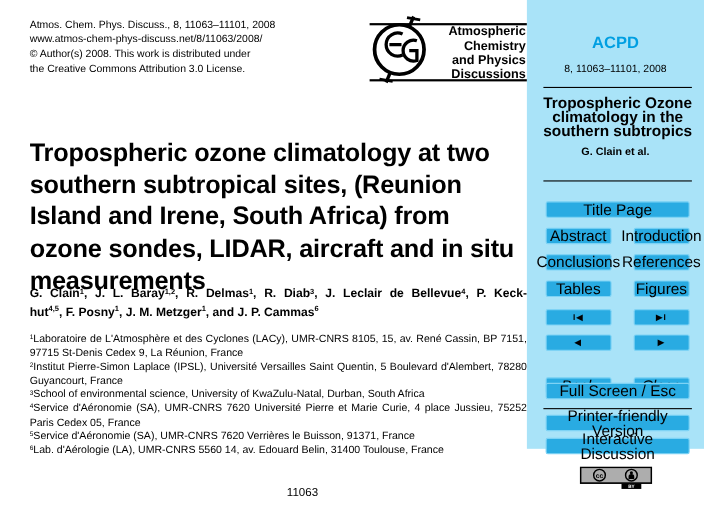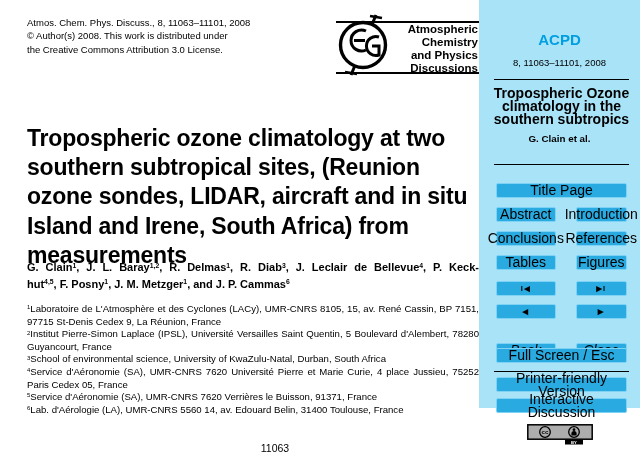--- a/index.html
+++ b/index.html
@@ -59,20 +59,21 @@
   .t9{top:377px;} .t10{top:398px;}
   .ccwrap{position:absolute;left:0;right:0;top:424px;text-align:center;cursor:pointer;}
 </style>
 </head>
 <body>
 
 <div class="page">
 
   <div class="citation">
     <div>Atmos. Chem. Phys. Discuss., 8, 11063–11101, 2008</div>
+    <div>www.atmos-chem-phys-discuss.net/8/11063/2008/</div>
     <div>© Author(s) 2008. This work is distributed under</div>
     <div>the Creative Commons Attribution 3.0 License.</div>
   </div>
 
   <div class="logo">
     <div class="hline top"></div>
     <div class="hline bot"></div>
     <div class="logo-text">
       <div>Atmospheric</div>
       <div>Chemistry</div>
@@ -86,22 +87,22 @@
       <circle cx="27" cy="33" r="22.5" fill="#fff" stroke="#000" stroke-width="3.4"></circle>
       <path d="M 30 19 A 10.5 10.5 0 1 0 30 38" fill="none" stroke="#000" stroke-width="3"></path>
       <path d="M 18 28.5 L 29 28.5" fill="none" stroke="#000" stroke-width="3"></path>
       <path d="M 43 25 A 9.5 9.5 0 1 0 43 43 L 43 34 L 36 34" fill="none" stroke="#000" stroke-width="3"></path>
     </svg>
   </div>
 
   <h1 class="title">
     <div>Tropospheric ozone climatology at two</div>
     <div>southern subtropical sites, (Reunion</div>
+    <div>Island and Irene, South Africa) from</div>
     <div>ozone sondes, LIDAR, aircraft and in situ</div>
-    <div>Island and Irene, South Africa) from</div>
     <div>measurements</div>
   </h1>
 
   <div class="authors">
     <div class="aline">G. Clain<sup>1</sup>, J. L. Baray<sup>1,2</sup>, R. Delmas<sup>1</sup>, R. Diab<sup>3</sup>, J. Leclair de Bellevue<sup>4</sup>, P. Keck-</div>
     <div class="aline">hut<sup>4,5</sup>, F. Posny<sup>1</sup>, J. M. Metzger<sup>1</sup>, and J. P. Cammas<sup>6</sup></div>
   </div>
 
   <div class="affils">
     <p><sup>1</sup>Laboratoire de L'Atmosphère et des Cyclones (LACy), UMR-CNRS 8105, 15, av. René Cassin, BP 7151, 97715 St-Denis Cedex 9, La Réunion, France</p>

